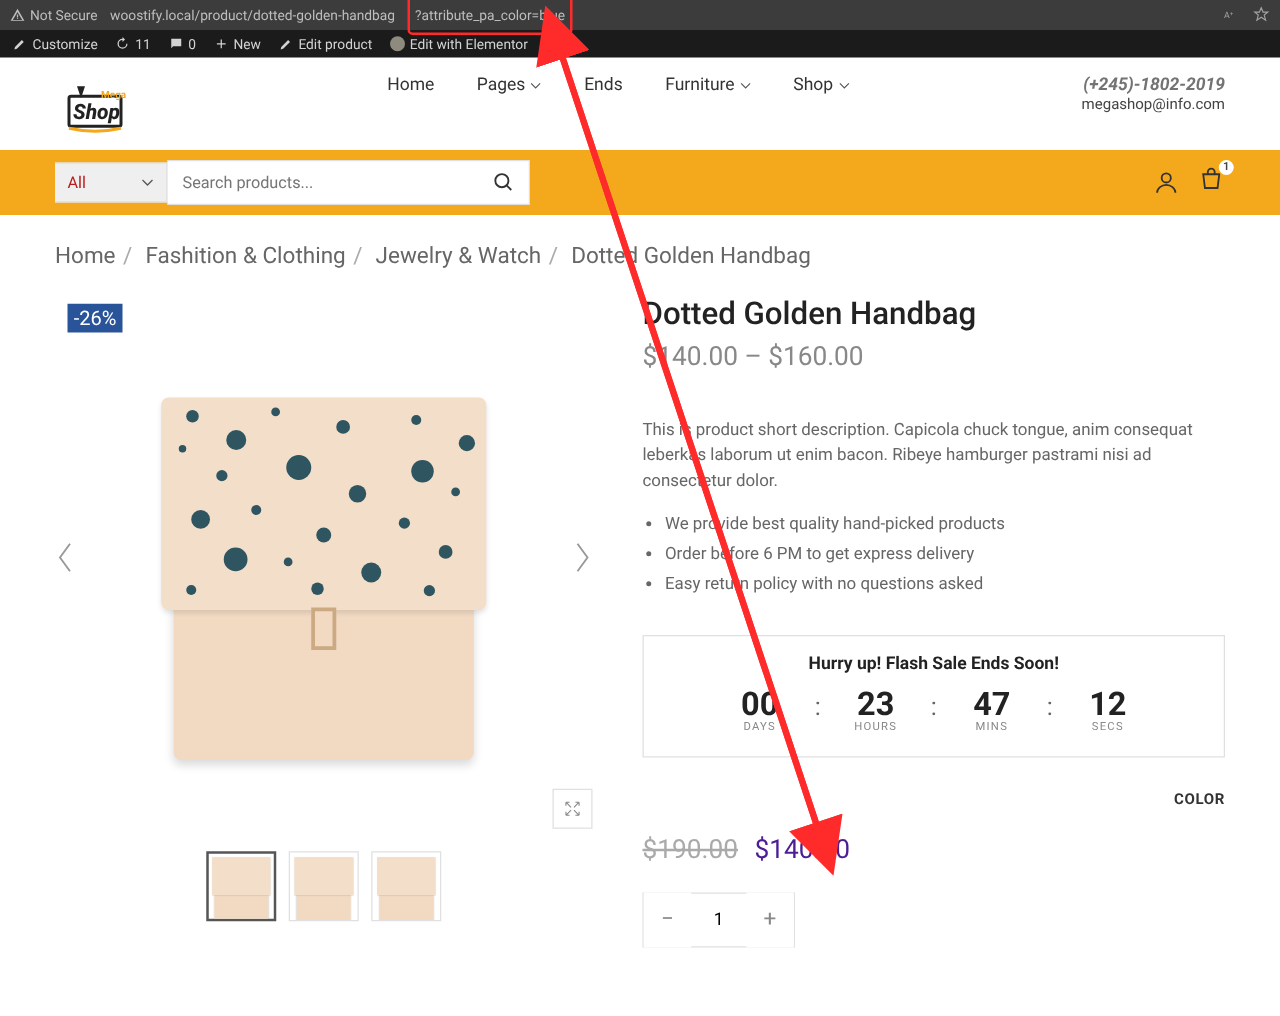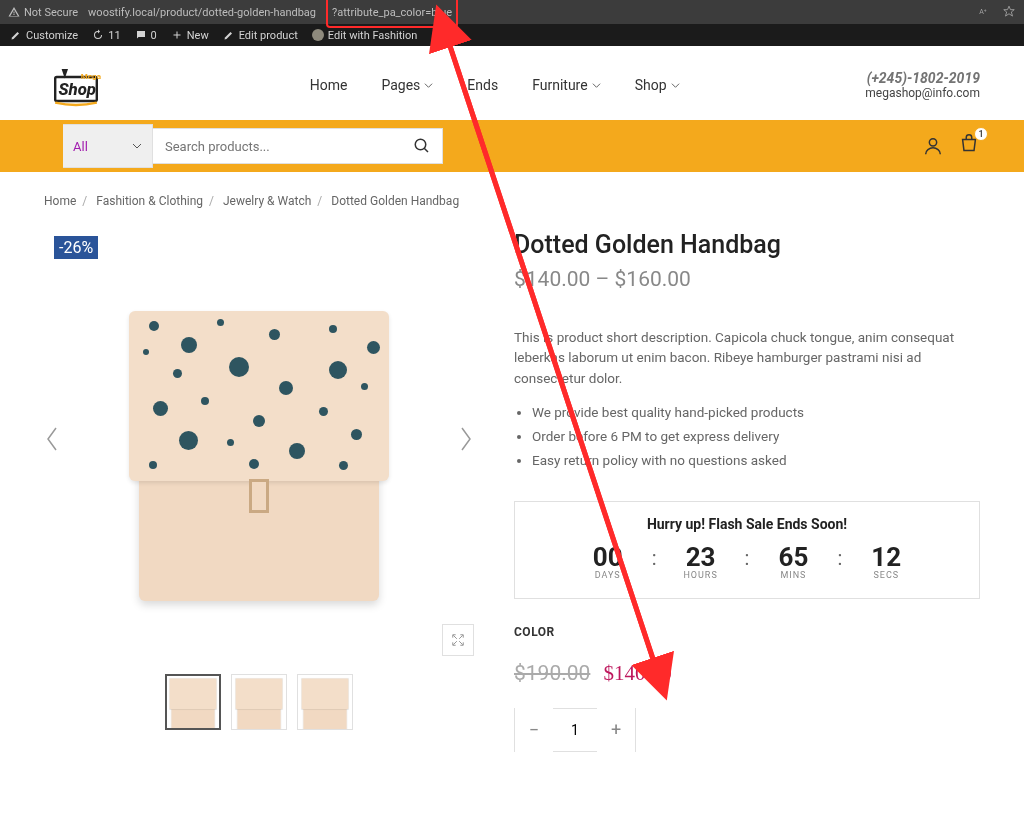--- a/index.html
+++ b/index.html
@@ -21,45 +21,45 @@
   .addr .spacer{flex:1;}
   .addr .rb{width:14px;height:14px;display:inline-block;opacity:.8;}
 
   
   .wpbar{height:22px;background:#1b1b1b;color:#d3d3d3;font-size:11px;display:flex;align-items:center;gap:14px;padding:0 10px;}
   .wpbar .item{display:flex;align-items:center;gap:4px;cursor:pointer;}
   .wpbar svg{width:12px;height:12px;fill:#d3d3d3;}
   .wpbar .elem-ic{width:12px;height:12px;border-radius:50%;background:#8e8a7d;display:inline-block;}
 
   
-  .header{display:flex;align-items:center;justify-content:space-between;padding:14px 44px 10px;}
+  .header{display:flex;align-items:flex-start;justify-content:space-between;padding:14px 44px 10px;}
   .logo{display:flex;align-items:center;}
   .logo svg{width:80px;height:50px;}
   .nav{display:flex;gap:34px;font-size:14px;color:#333;}
   .nav .nitem{display:flex;align-items:center;gap:4px;cursor:pointer;}
   .nav svg{width:9px;height:9px;}
   .contact{text-align:right;font-size:12px;color:#444;}
   .contact .phone{font-weight:700;color:#737373;font-size:14px;font-style:italic;}
 
   
   .orange-bar{background:var(--orange);height:52px;display:flex;align-items:center;padding:0 44px;gap:0;}
   .vmenu{background:#fff;height:36px;display:flex;align-items:center;gap:8px;padding:0 14px;font-size:13px;font-weight:600;border:1px solid var(--border);cursor:pointer;width:240px;}
   .vmenu svg{width:14px;height:14px;}
-  .catsel{background:#efefef;height:44px;border:1px solid var(--border);border-left:none;width:90px;display:flex;align-items:center;justify-content:space-between;padding:0 10px;font-size:13px;color:#a21caf;cursor:pointer;margin-left:19px;}
+  .catsel{background:#efefef;height:32px;border:1px solid var(--border);border-left:none;width:90px;display:flex;align-items:center;justify-content:space-between;padding:0 10px;font-size:13px;color:#b91c1c;cursor:pointer;}
   .search{background:#fff;height:36px;border:1px solid var(--border);border-left:none;width:290px;display:flex;align-items:center;}
   .search input{border:none;outline:none;flex:1;padding:0 12px;font-size:13px;color:#555;background:transparent;}
   .search .sbtn{width:40px;height:36px;display:flex;align-items:center;justify-content:center;cursor:pointer;}
   .ob-spacer{flex:1;}
   .ob-icons{display:flex;align-items:center;gap:14px;}
   .ob-icons svg{width:22px;height:22px;stroke:#333;fill:none;stroke-width:1.6;}
   .cart-ic{position:relative;}
   .cart-ic .badge{position:absolute;top:-6px;right:-8px;background:#fff;border-radius:50%;width:14px;height:14px;font-size:9px;display:flex;align-items:center;justify-content:center;border:1px solid var(--orange);color:#444;font-weight:600;}
 
   
-  .crumb{padding:22px 44px 8px;font-size:12px;color:#666;}
+  .crumb{padding:22px 44px 8px;font-size:18px;color:#666;}
   .crumb span{cursor:pointer;}
   .crumb .sep{margin:0 6px;color:#aaa;}
 
   
   .product{display:flex;padding:10px 44px 0;gap:40px;}
   .gallery{width:430px;position:relative;}
   .discount{position:absolute;top:10px;left:10px;background:var(--blue);color:#fff;font-size:16px;padding:2px 5px;z-index:3;}
   .slide{height:430px;position:relative;display:flex;align-items:center;justify-content:center;}
   .nav-arrow{position:absolute;top:50%;transform:translateY(-50%);cursor:pointer;color:#888;}
   .nav-arrow.left{left:0;} .nav-arrow.right{right:0;}
@@ -83,31 +83,31 @@
   .pdesc{font-size:13.5px;color:#666;line-height:1.5;margin-top:36px;}
   .plist{margin-top:12px;padding-left:18px;font-size:13.5px;color:#666;line-height:1.8;}
   .countdown-box{border:1px solid var(--border);margin-top:28px;padding:14px 10px 18px;text-align:center;}
   .cd-title{font-size:14px;font-weight:700;color:#222;margin-bottom:10px;}
   .cd-row{display:flex;justify-content:center;align-items:center;gap:8px;}
   .cd-cell{min-width:72px;text-align:center;}
   .cd-num{font-size:26px;font-weight:700;color:#222;}
   .cd-lab{font-size:9px;letter-spacing:1px;color:#888;margin-top:-2px;}
   .cd-colon{font-size:20px;color:#666;align-self:flex-start;padding-top:4px;}
 
-  .attr-label{font-size:12px;font-weight:700;color:#333;margin-top:26px;letter-spacing:.5px;}
+  .attr-label{font-size:12px;font-weight:700;color:#333;margin-top:26px;letter-spacing:.5px;text-align:right;}
   .swatches{display:flex;align-items:center;gap:10px;margin-top:8px;}
   .swatch{width:30px;height:30px;border-radius:50%;cursor:pointer;display:flex;align-items:center;justify-content:center;border:1px solid rgba(0,0,0,.1);}
   .swatch.selected{outline:2px solid #1a5e9e;outline-offset:1px;}
   .swatch svg{width:14px;height:14px;stroke:#fff;fill:none;stroke-width:2.5;}
   .clear{display:flex;align-items:center;gap:4px;border:1px solid var(--border);border-radius:4px;padding:4px 10px;font-size:12px;cursor:pointer;color:#555;}
   .clear svg{width:11px;height:11px;stroke:#555;fill:none;stroke-width:1.5;}
 
   .price-line{margin-top:22px;font-size:21px;}
   .price-line .old{color:#aaa;text-decoration:line-through;margin-right:8px;}
-  .price-line .new{color:#be185d;font-family:Liberation Serif, serif;}
+  .price-line .new{color:#4c1d95;}
 
   .buy-row{display:flex;gap:14px;margin-top:22px;}
   .qty{border:1px solid var(--border);display:flex;align-items:center;height:44px;}
   .qty button{width:38px;height:44px;border:none;background:#fff;font-size:18px;color:#888;cursor:pointer;}
   .qty input{width:44px;border:none;text-align:center;font-size:14px;outline:none;}
   .addcart{background:var(--orange);border:none;height:44px;padding:0 38px;font-size:13px;font-weight:700;letter-spacing:.5px;cursor:pointer;color:#111;}
 
   
   .annot{position:absolute;top:0;left:0;width:1024px;height:813px;pointer-events:none;z-index:50;}
 </style>
@@ -160,21 +160,21 @@
     <span>New</span>
   </div>
   <div class="item">
     <svg viewBox="0 0 24 24">
         <path d="M3 21l4-1 11-11-3-3L4 17l-1 4z"></path>
       </svg>
     <span>Edit product</span>
   </div>
   <div class="item">
     <span class="elem-ic"></span>
-    <span>Edit with Fashition</span>
+    <span>Edit with Elementor</span>
   </div>
 </div>
 
 <div class="header">
   <div class="logo">
     <svg viewBox="0 0 100 60">
       <path d="M22 10 L30 10 L26 22 Z" fill="#222"></path>
       <rect x="14" y="20" width="52" height="30" rx="2" fill="none" stroke="#222" stroke-width="3"></rect>
       <text x="46" y="22" font-size="10" fill="#f4a91c" font-weight="700">Mega</text>
       <text x="18" y="43" font-size="21" fill="#222" font-weight="800" font-style="italic">Shop</text>
@@ -343,21 +343,21 @@
             <div class="cd-num">00</div>
             <div class="cd-lab">DAYS</div>
           </div>
         <div class="cd-colon">:</div>
         <div class="cd-cell">
             <div class="cd-num">23</div>
             <div class="cd-lab">HOURS</div>
           </div>
         <div class="cd-colon">:</div>
         <div class="cd-cell">
-            <div class="cd-num">65</div>
+            <div class="cd-num">47</div>
             <div class="cd-lab">MINS</div>
           </div>
         <div class="cd-colon">:</div>
         <div class="cd-cell">
             <div class="cd-num">12</div>
             <div class="cd-lab">SECS</div>
           </div>
       </div>
     </div>
 

